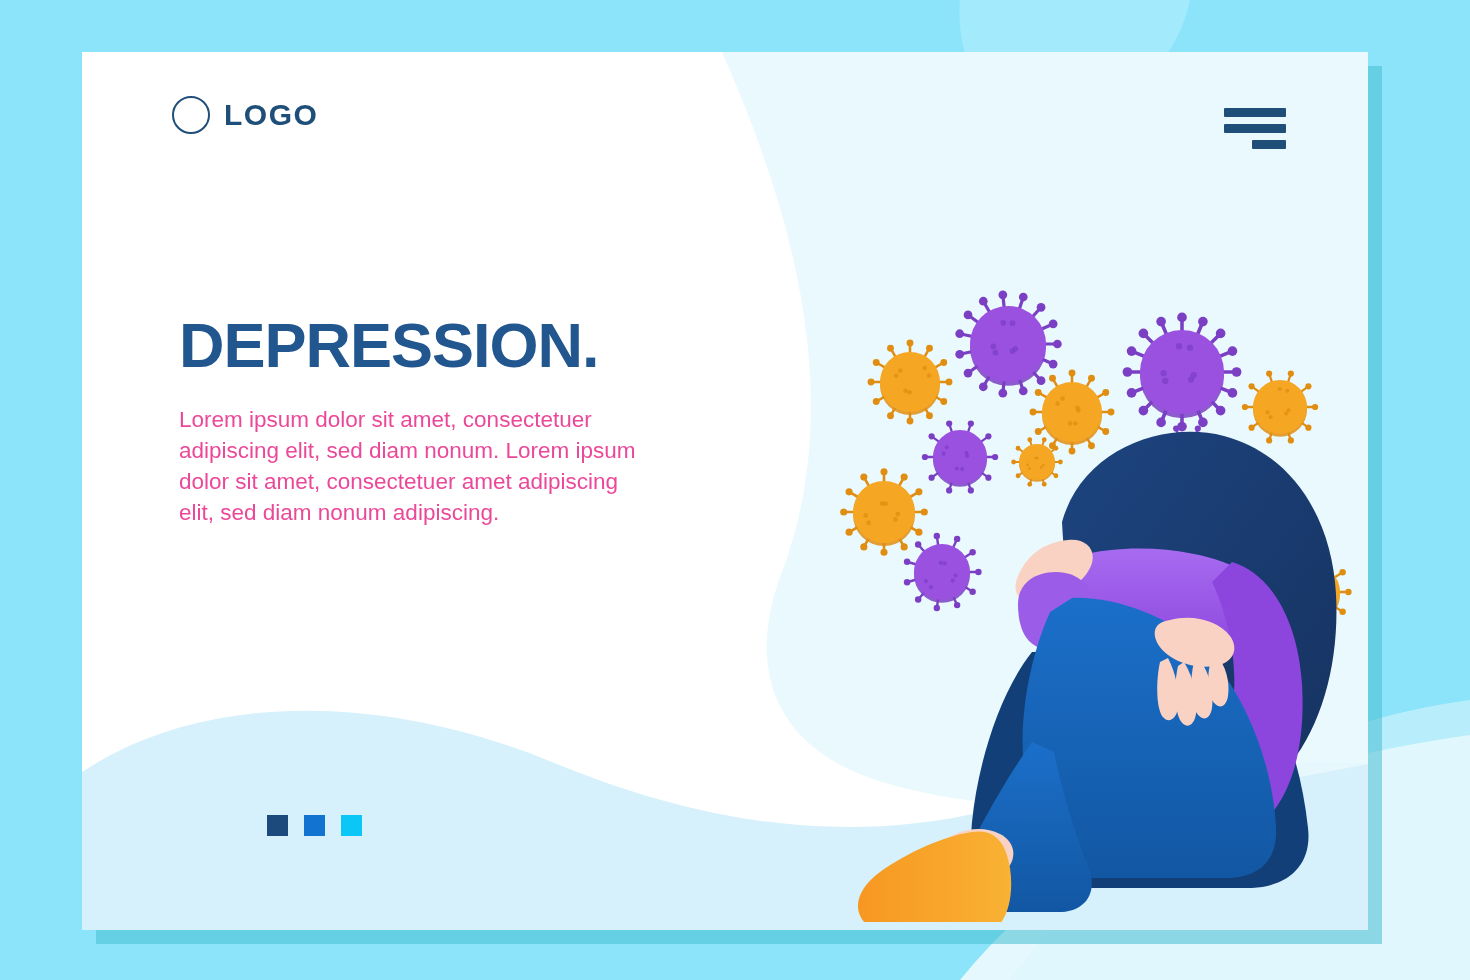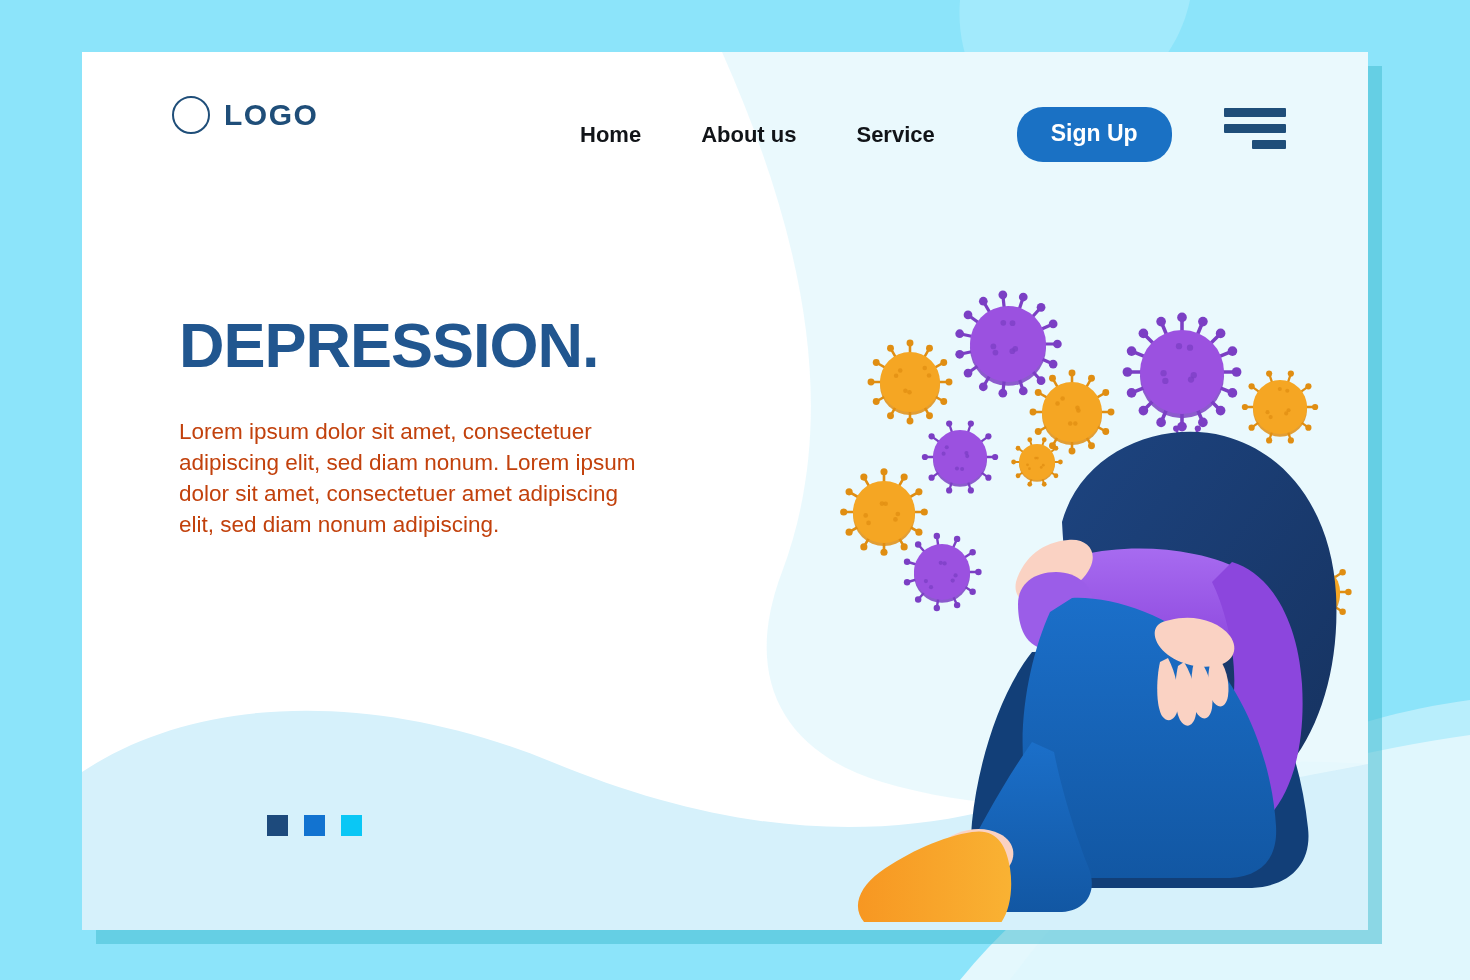--- a/index.html
+++ b/index.html
@@ -84,23 +84,23 @@
   .hero {
     position:absolute; z-index:5;
     left:97px; top:260px; width:520px;
   }
   .hero-title {
     font-size:63px; font-weight:bold;
     color:#21568f; letter-spacing:-1px;
     line-height:1.05;
   }
   .hero-body {
-    margin-top:38px;
+    margin-top:26px;
     font-size:22.5px; line-height:1.38;
-    color:#c2410c; font-weight:400;
+    color:#ec4899; font-weight:400;
     max-width:470px;
   }
   .cta-btn {
     margin-top:52px;
     display:inline-block;
     background:#1a64b4;
     color:#ffffff;
     border:none; border-radius:34px;
     font-size:23px; font-weight:bold;
     letter-spacing:0.6px;
@@ -143,26 +143,20 @@
     <path d="M640,0 C700,150 730,330 672,470 C632,566 676,640 790,666 C900,690 1060,660 1180,600 L1180,0 Z" fill="#ffffff" opacity="0.0"></path>
   </svg>
 
   <div class="header">
 
     <div class="brand">
       <div class="brand-circle"></div>
       <div class="brand-text">LOGO</div>
     </div>
 
-    <nav class="nav">
-      <a class="nav-link" href="#">Home</a>
-      <a class="nav-link" href="#">About us</a>
-      <a class="nav-link" href="#">Service</a>
-      <button class="signup-btn">Sign Up</button>
-    </nav>
 
     <div class="hamburger">
       <span></span>
       <span></span>
       <span></span>
     </div>
   </div>
 
   <div class="hero">
     <h1 class="hero-title">DEPRESSION.</h1>

